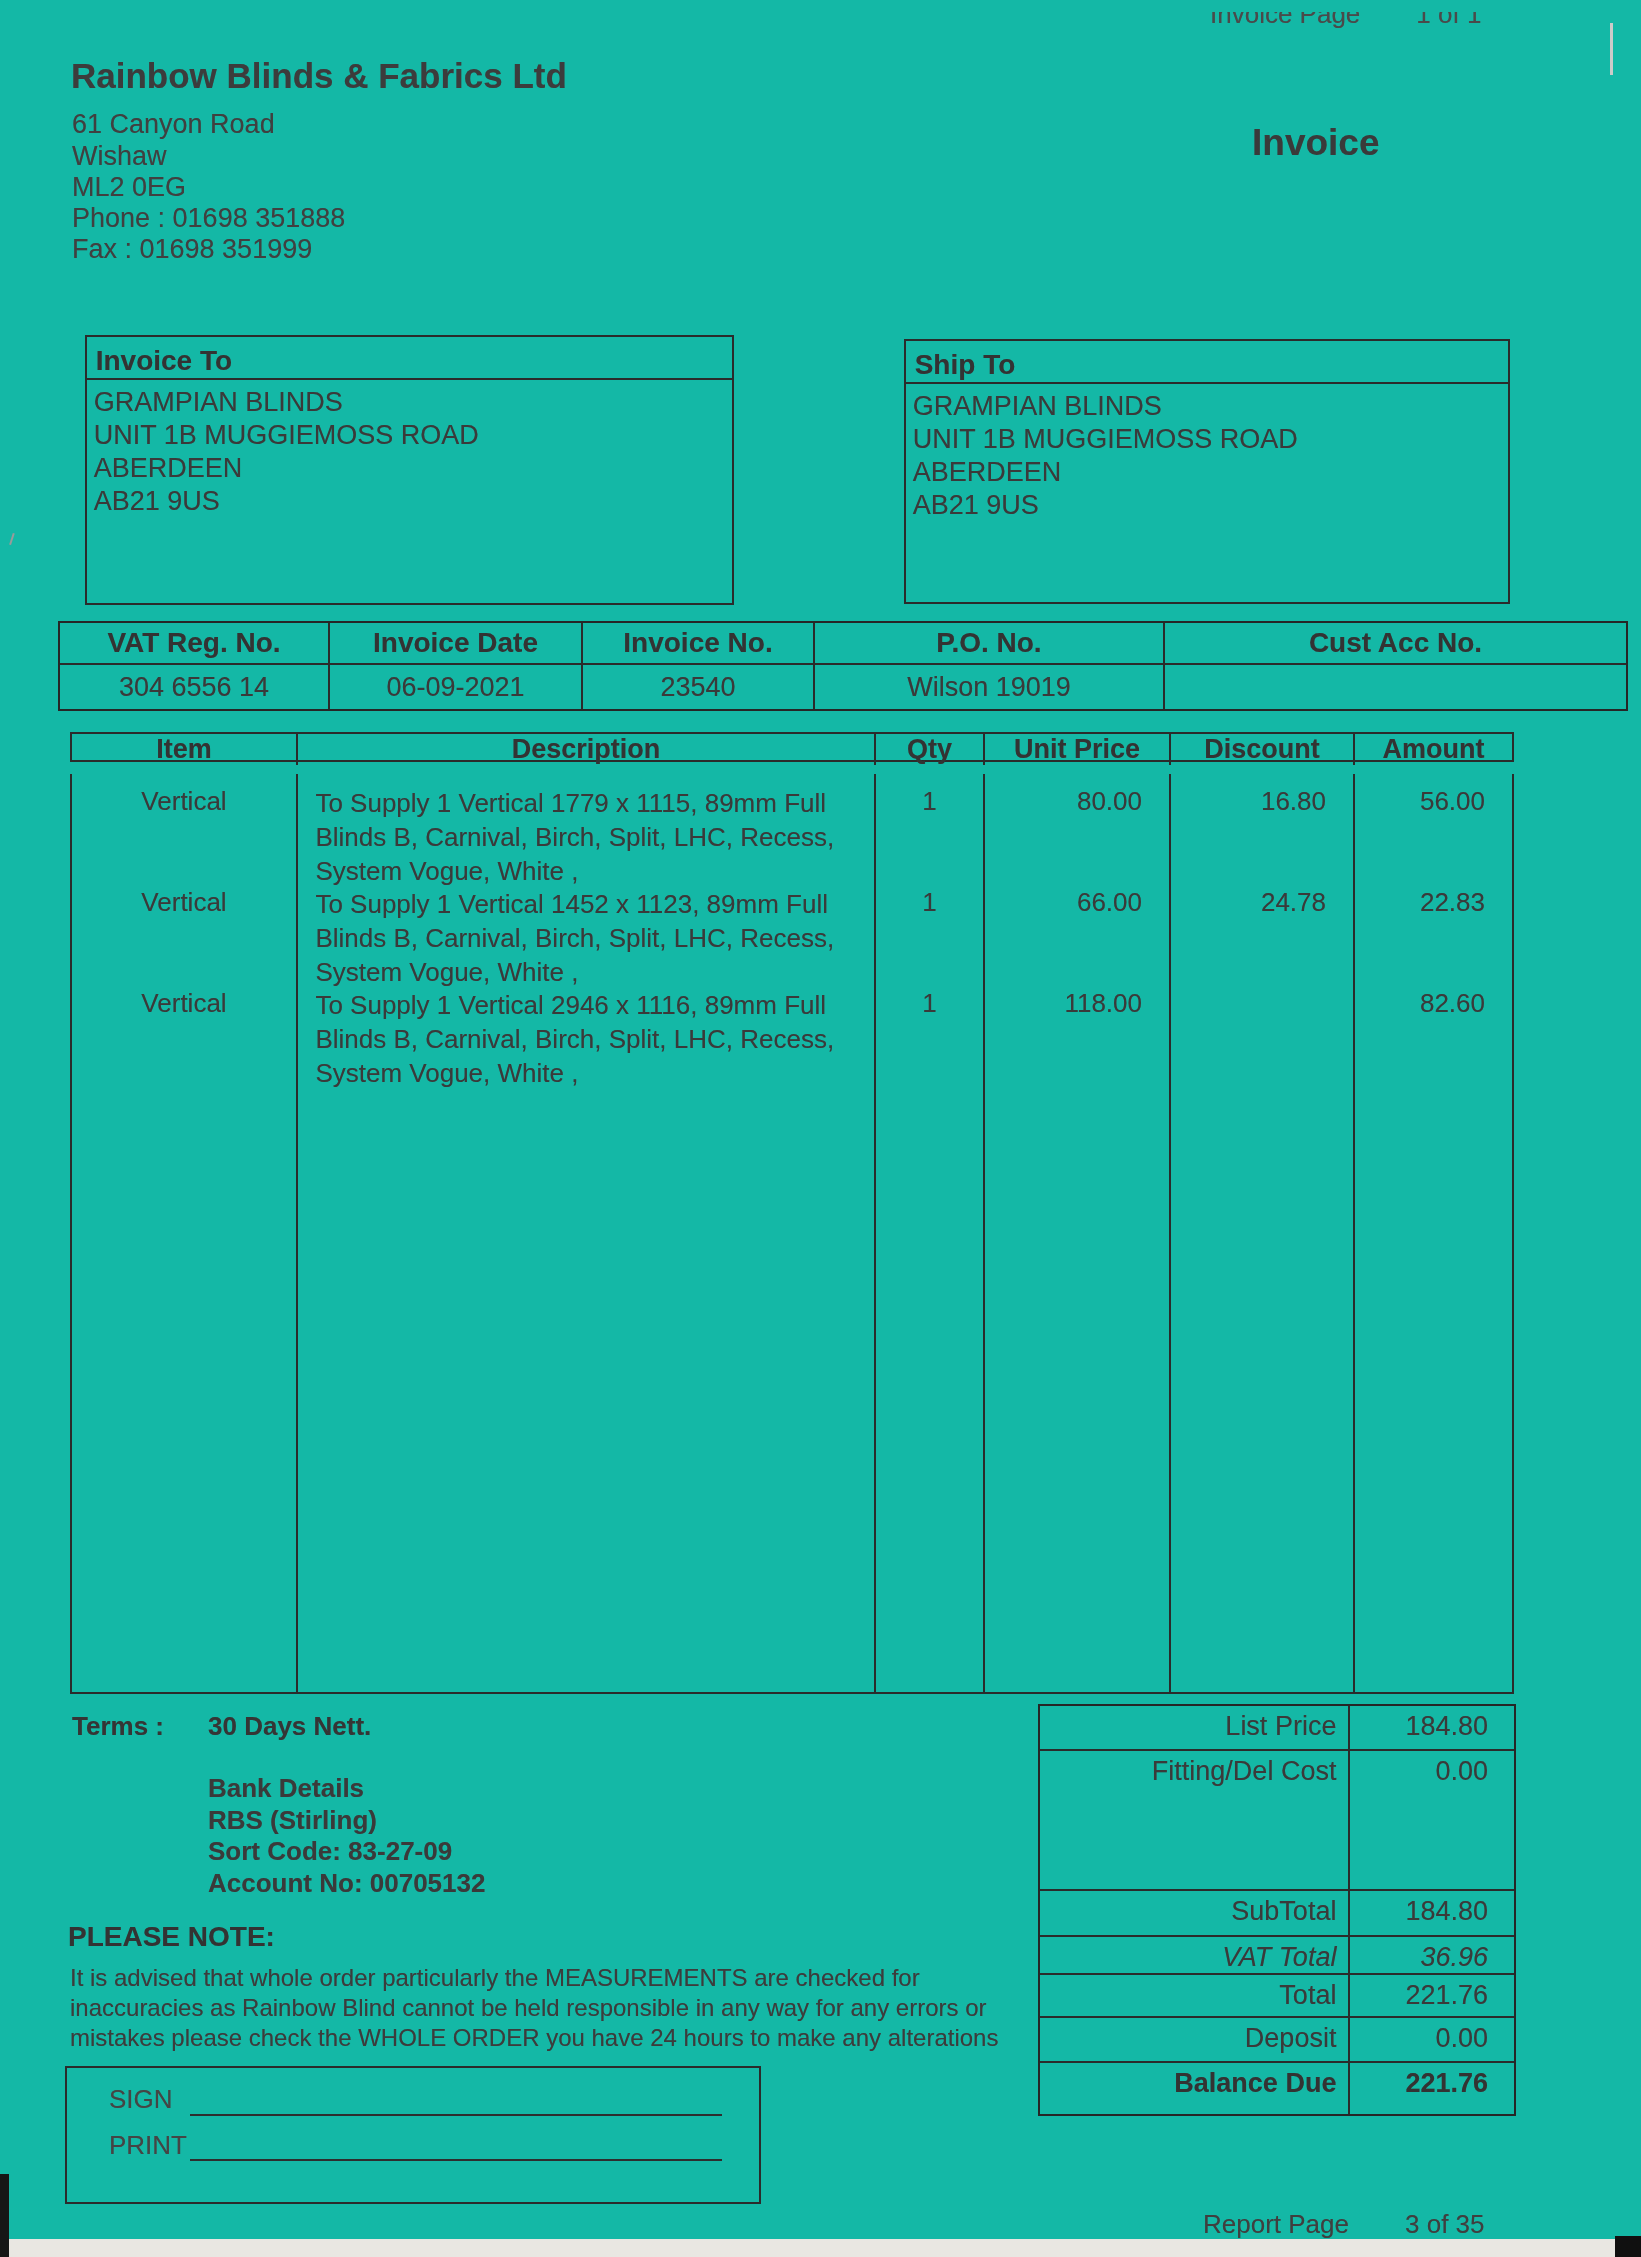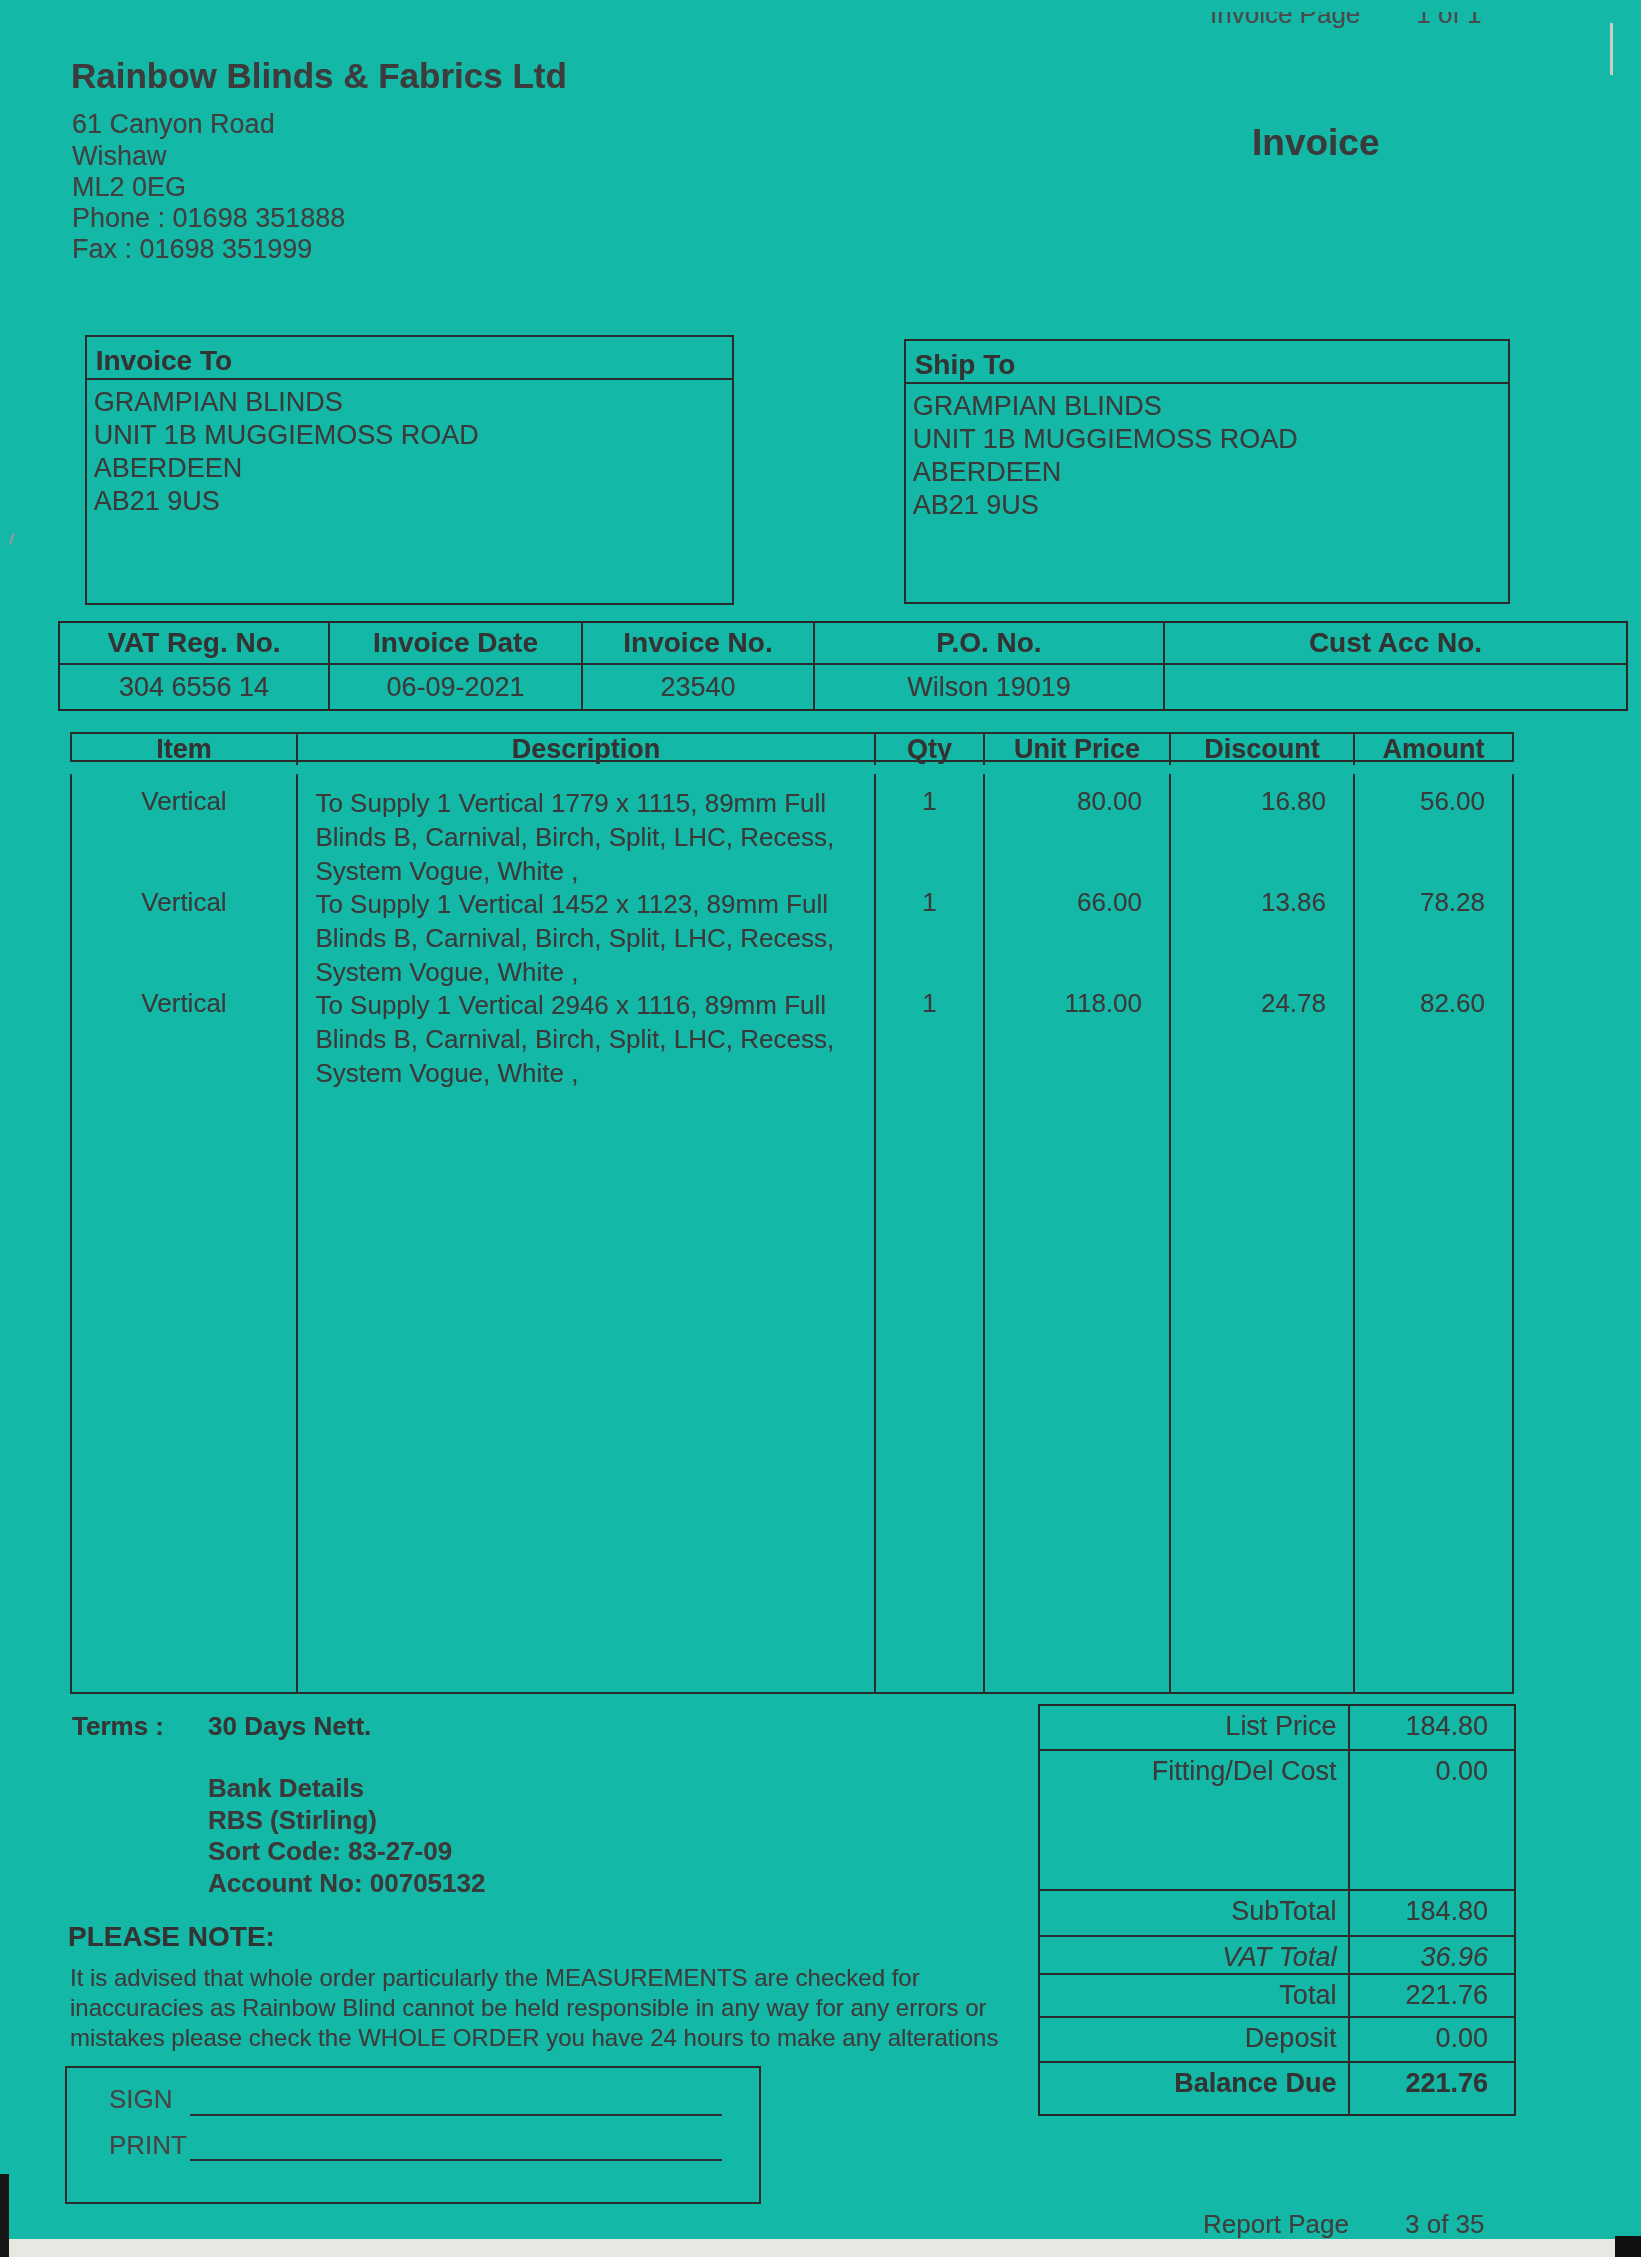--- a/index.html
+++ b/index.html
@@ -170,26 +170,25 @@
       <div class="i-cell">1</div>
       <div class="i-cell">1</div>
     </div>
     <div class="col col-num">
       <div class="i-cell">80.00</div>
       <div class="i-cell">66.00</div>
       <div class="i-cell">118.00</div>
     </div>
     <div class="col col-num">
       <div class="i-cell">16.80</div>
-      <div class="i-cell">13.86</div>
       <div class="i-cell">24.78</div>
     </div>
     <div class="col col-num last">
       <div class="i-cell">56.00</div>
-      <div class="i-cell">78.28</div>
+      <div class="i-cell">22.83</div>
       <div class="i-cell">82.60</div>
     </div>
   </div>
 
   <div class="abs terms-label">Terms :</div>
   <div class="abs terms-value">30 Days Nett.</div>
   <div class="abs bank-line" style="top:1773px">Bank Details</div>
   <div class="abs bank-line" style="top:1805px">RBS (Stirling)</div>
   <div class="abs bank-line" style="top:1836px">Sort Code: 83-27-09</div>
   <div class="abs bank-line" style="top:1868px">Account No: 00705132</div>

